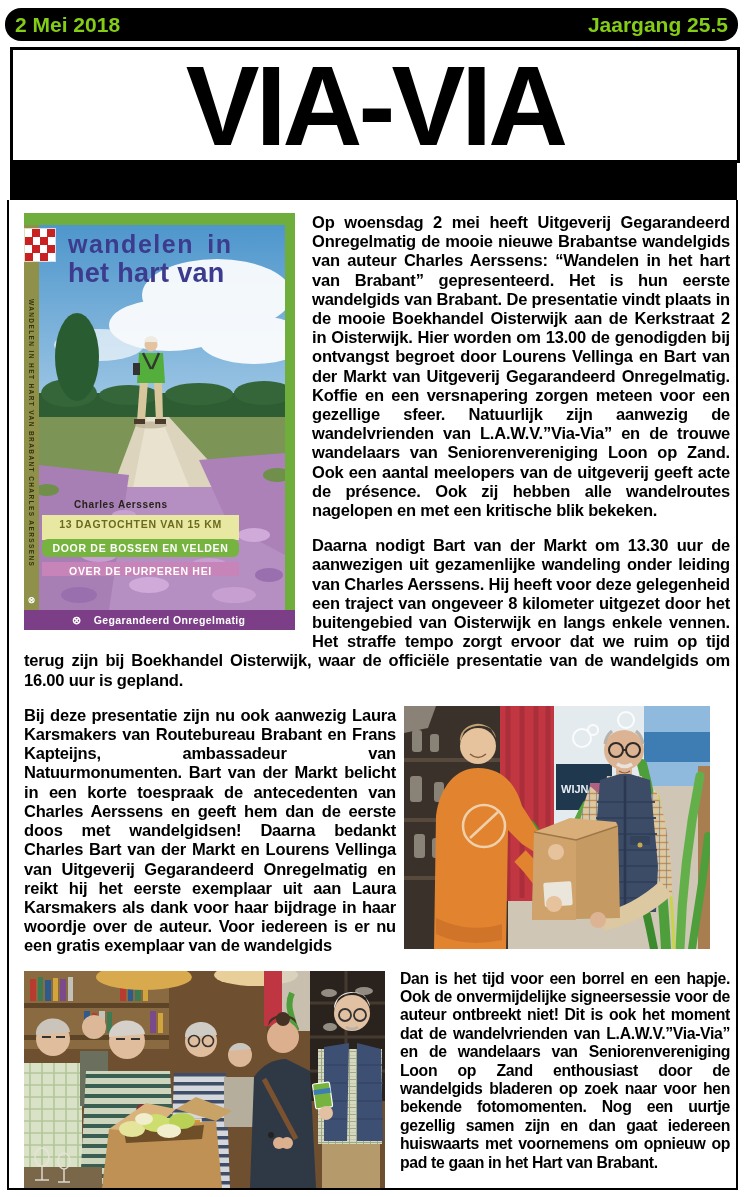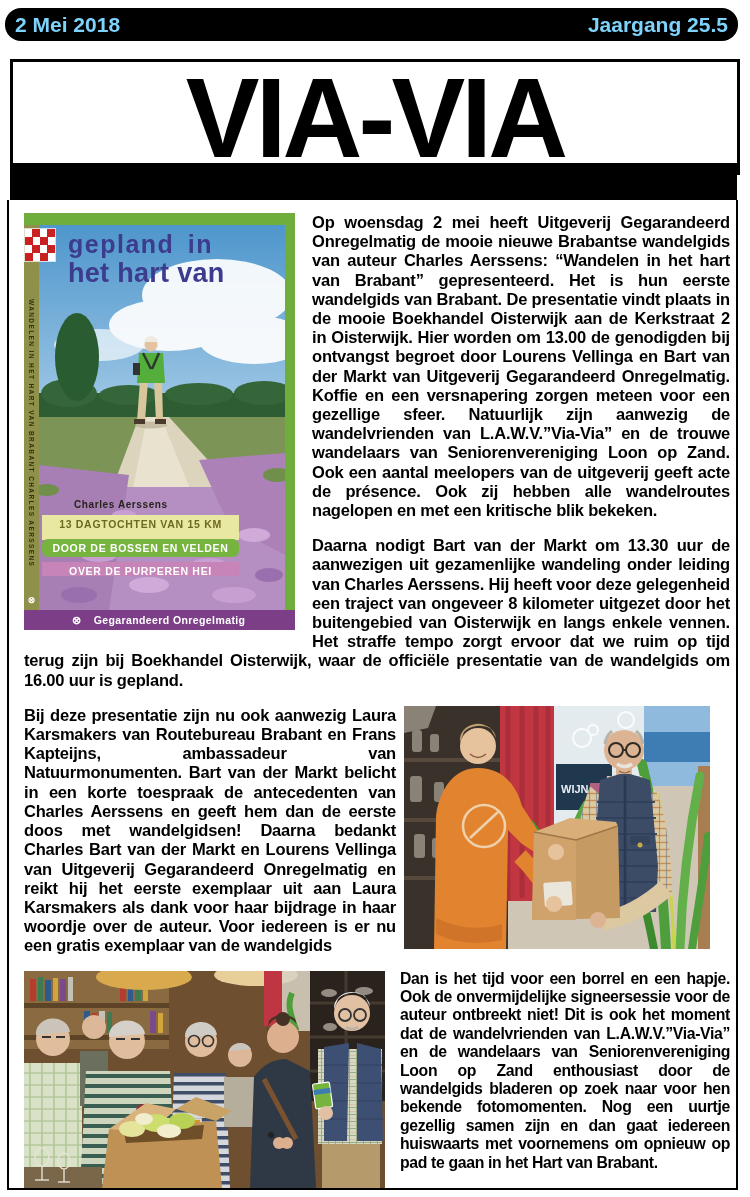--- a/index.html
+++ b/index.html
@@ -1,25 +1,25 @@
 <!DOCTYPE html>
 <html><head>
 <meta charset="utf-8">
 <style>
   * { margin:0; padding:0; box-sizing:border-box; }
   body { background:#ffffff; font-family:"Liberation Sans", sans-serif; }
   .page { position:relative; width:750px; height:1197px; background:#fff; overflow:hidden; }
 
   
   .topbar { position:absolute; left:5px; top:8px; width:733px; height:33px; background:#000;
-    color:#7dd3fc; display:flex; justify-content:space-between; align-items:center; padding:0 10px;
+    color:#84cc16; display:flex; justify-content:space-between; align-items:center; padding:0 10px;
     font-size:21px; font-weight:bold;border-radius:16px; }
 
   
-  .masthead-box { position:absolute; left:10px; top:59px; width:730px; height:116px;
+  .masthead-box { position:absolute; left:10px; top:47px; width:730px; height:116px;
     border:3px solid #000; background:#fff; overflow:hidden; text-align:center; }
   .masthead-box h1 { font-size:114px; line-height:104px; font-weight:bold; letter-spacing:-4px;
     margin-top:4px; color:#000; transform:scaleX(.97); transform-origin:center; }
 
   .divider-bar { position:absolute; left:10px; top:163px; width:727px; height:37px; background:#000; }
 
   
   .content-box { position:absolute; left:7px; top:200px; width:731px; height:990px;
     border:2px solid #000; border-top:none; padding:13px 6px 0 15px; overflow:hidden; }
 
@@ -143,21 +143,21 @@
               <path d="M105 117 a7 6 0 0 1 14 0 z" fill="#f0ebe2"></path>
             </g>
           </svg>
         </div>
         <div class="cv-spine">
           <span class="cv-spine-text">WANDELEN IN HET HART VAN BRABANT   CHARLES AERSSENS</span>
           <span class="cv-spine-logo">⊗</span>
         </div>
         <div class="cv-flag"></div>
         <div class="cv-title">
-          <div class="t1">gepland in</div>
+          <div class="t1">wandelen in</div>
           <div class="t2">het hart van</div>
         </div>
         <div class="cv-author">Charles Aerssens</div>
         <div class="cv-banner b1">13 DAGTOCHTEN VAN 15 KM</div>
         <div class="cv-banner b2">DOOR DE BOSSEN EN VELDEN</div>
         <div class="cv-banner b3">OVER DE PURPEREN HEI</div>
         <div class="cv-pub">
           <span class="logo">⊗</span>
           <span>Gegarandeerd Onregelmatig</span>
         </div>

